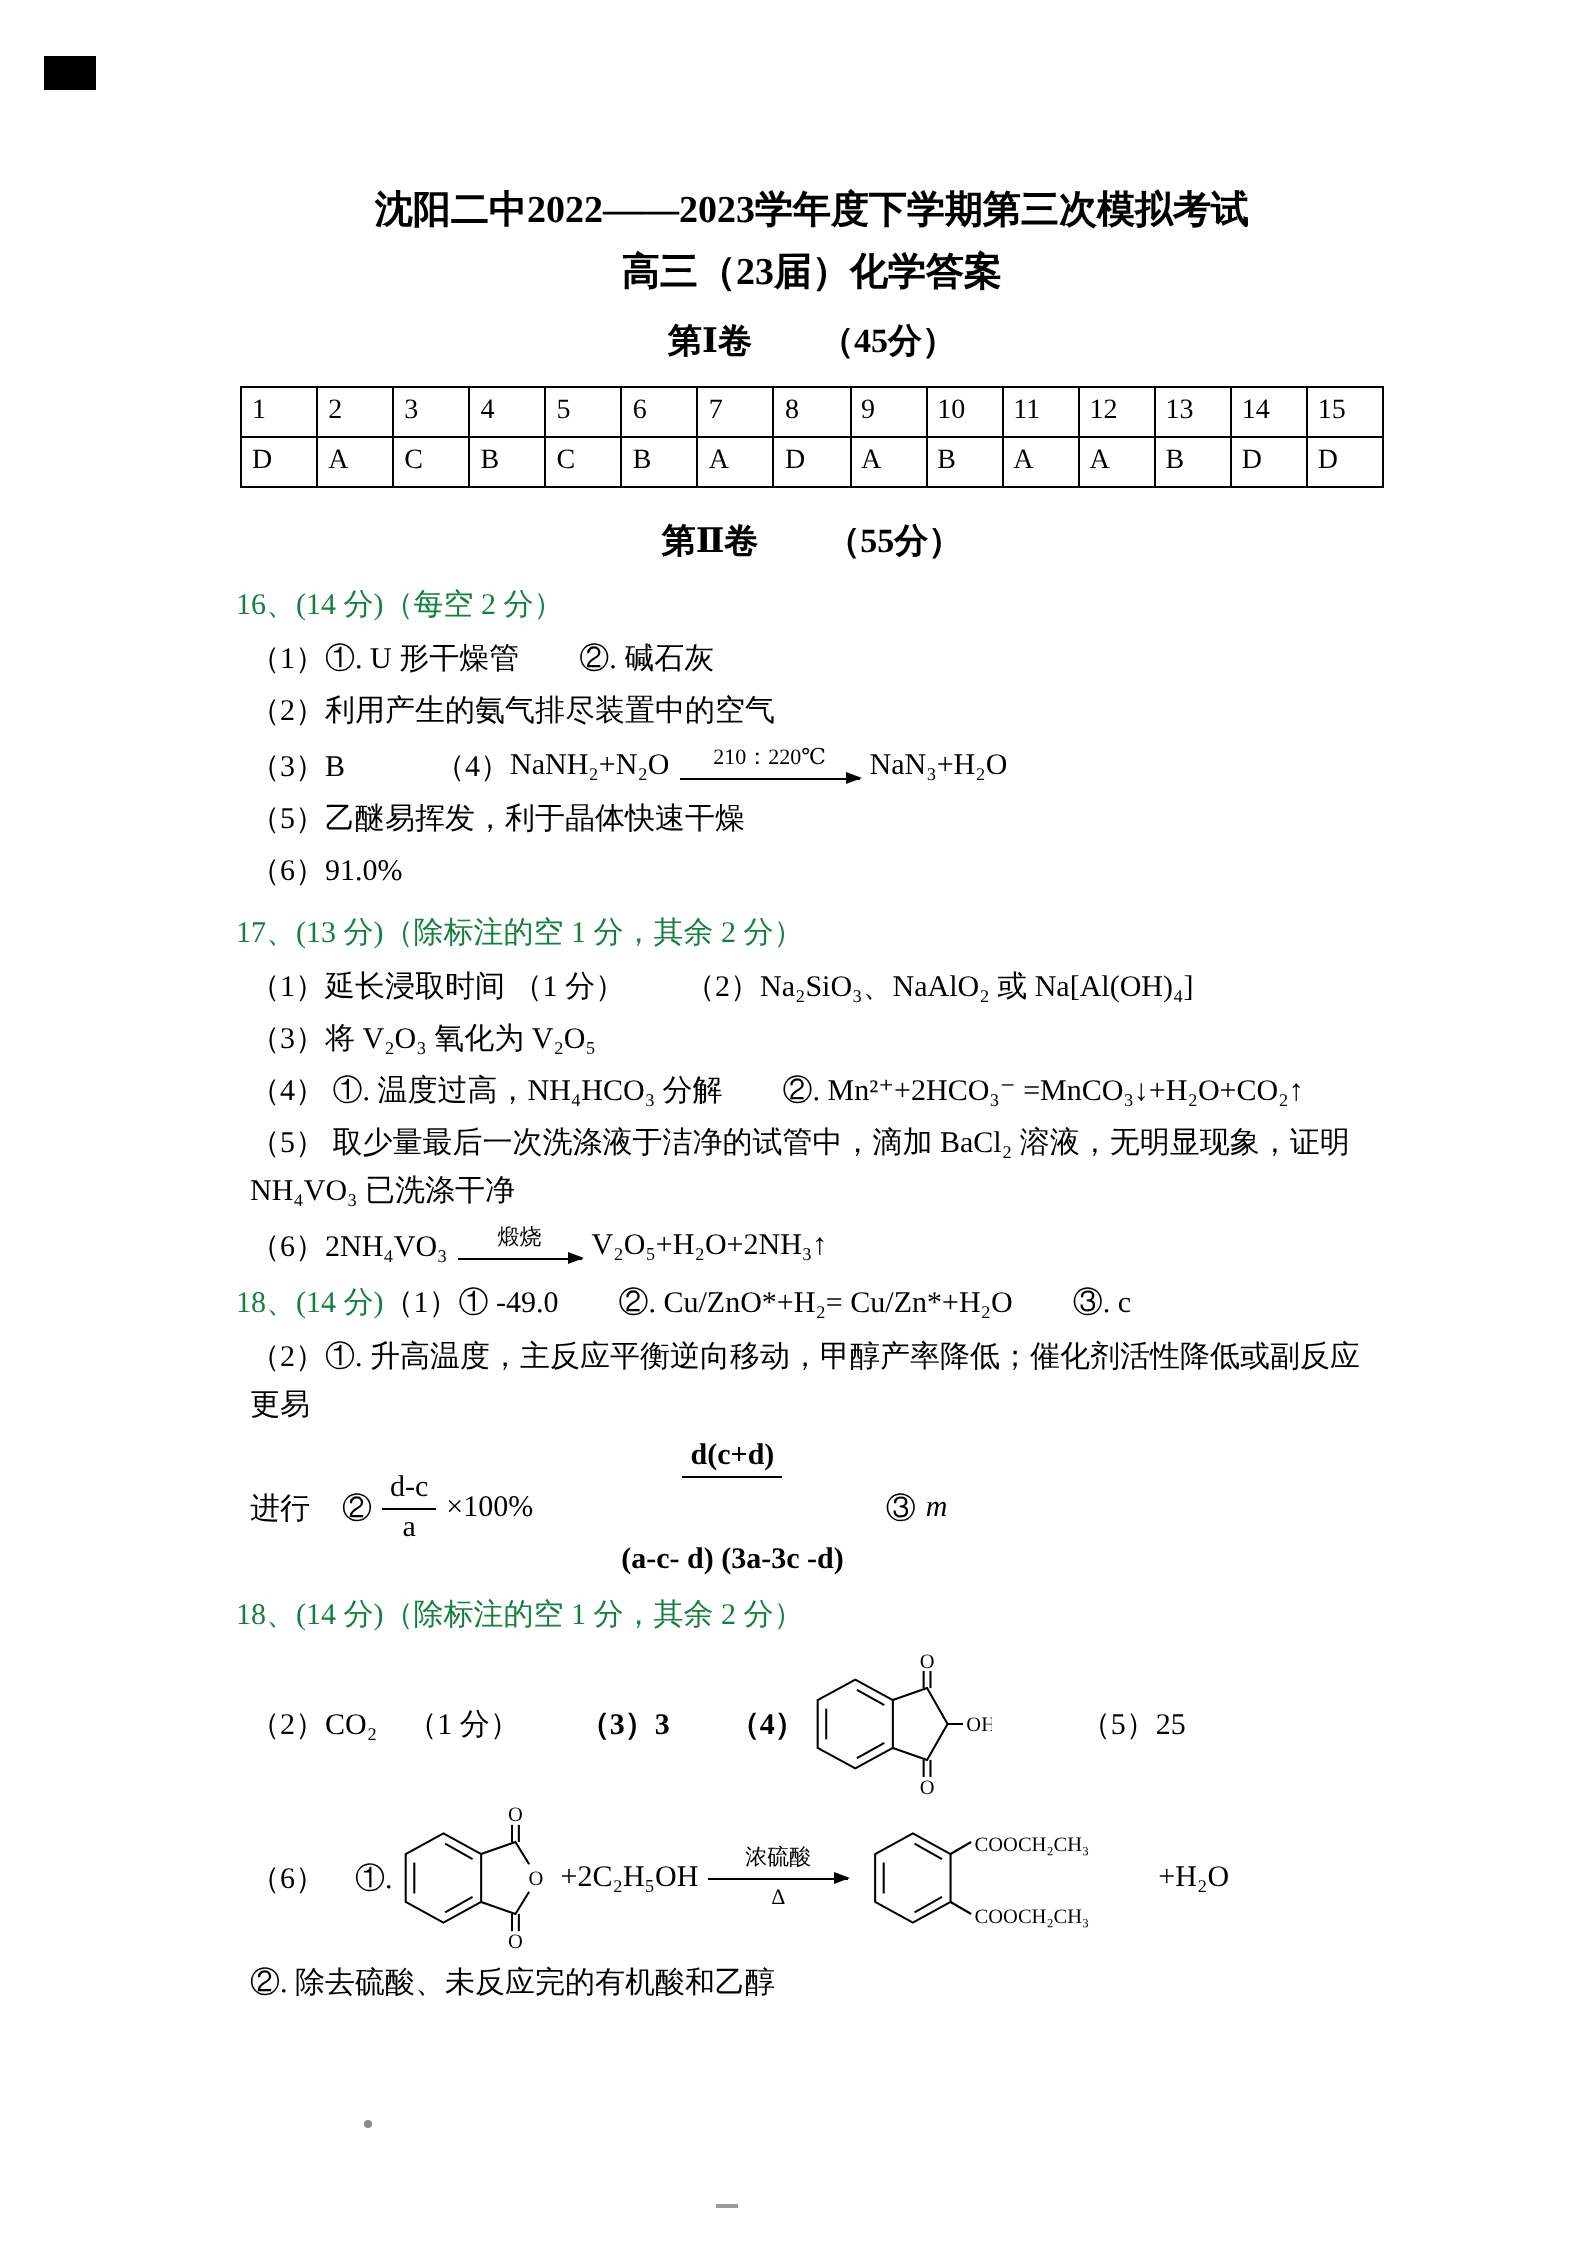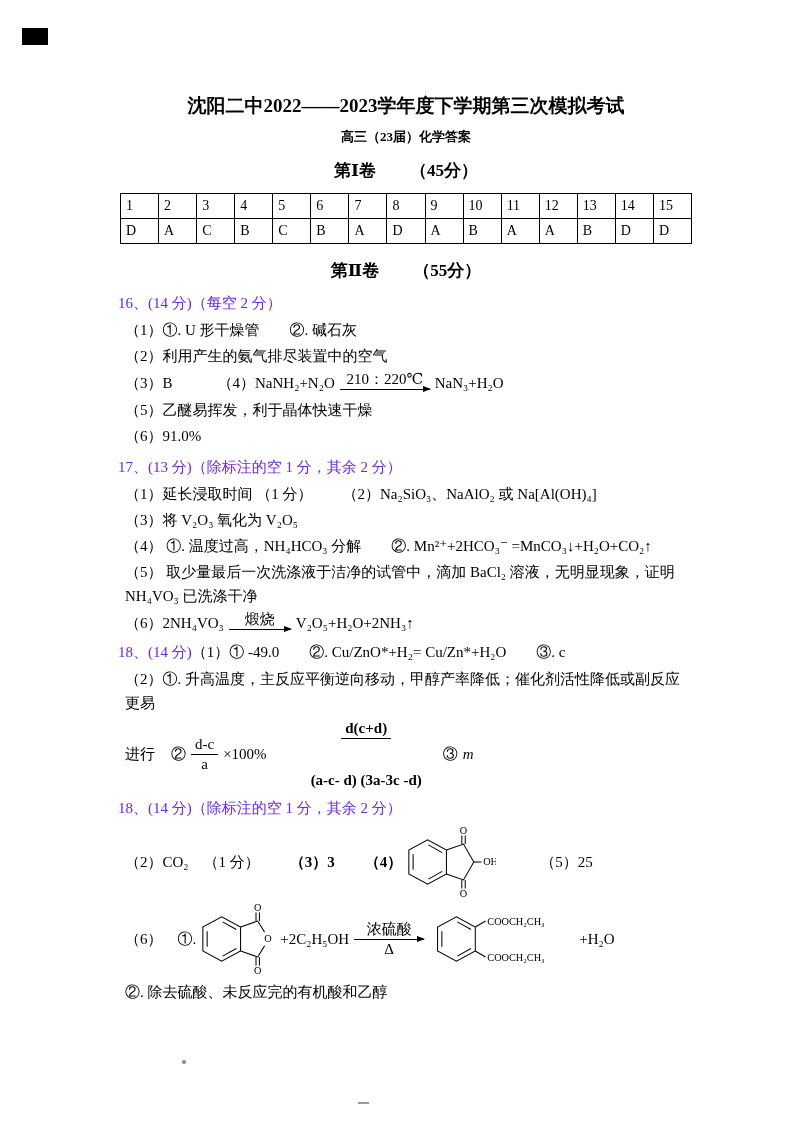--- a/index.html
+++ b/index.html
@@ -8,35 +8,35 @@
     width: 721px; height: 1122px; background: #fff; position: relative;
     overflow: hidden; color: #000;
     font-family: "Liberation Serif", "DejaVu Serif", serif;
   }
   .scan-square { position: absolute; left: 22px; top: 28px; width: 26px; height: 17px; background: #000; }
   .speck-1 { position: absolute; left: 182px; top: 1060px; width: 4px; height: 4px; border-radius: 50%; background: #8a8a8a; }
   .speck-2 { position: absolute; left: 358px; top: 1102px; width: 11px; height: 2px; background: #9a9a9a; }
   .content { position: absolute; left: 118px; top: 92px; width: 576px; }
 
   .title1 { font-size: 19px; font-weight: bold; text-align: center; line-height: 28px; }
-  .title2 { font-size: 13px; font-weight: bold; text-align: center; line-height: 30px; margin-top: 2px; }
+  .title2 { font-size: 19px; font-weight: bold; text-align: center; line-height: 30px; margin-top: 2px; }
   .part-heading { font-size: 17px; font-weight: bold; text-align: center; line-height: 26px; margin-top: 6px; }
   .part2 { margin-top: 14px; }
 
   table.answers { border-collapse: collapse; table-layout: fixed; width: 572px; margin: 9px 0 0 2px; }
   table.answers td { border: 1px solid #000; height: 25px; font-size: 14px; padding-left: 5px; vertical-align: middle; }
 
   .qblock { margin-top: 6px; }
   .qheader { font-size: 15px; line-height: 26px; }
-  .blue { color: #6d28d9; }
+  .blue { color: #15803d; }
   .line { font-size: 15px; line-height: 24px; padding-left: 7px; margin-top: 2px; }
   .eqline { display: flex; align-items: center; font-size: 15px; padding-left: 7px; margin: 5px 0; flex-wrap: nowrap; }
 
   .rxn { display: inline-flex; flex-direction: column; align-items: center; margin: 0 5px; }
-  .rxn .cond-top, .rxn .cond-bottom { font-size: 15px; line-height: 13px; white-space: nowrap; }
+  .rxn .cond-top, .rxn .cond-bottom { font-size: 11px; line-height: 13px; white-space: nowrap; }
   .shaft { position: relative; height: 7px; }
   .shaft::before { content: ""; position: absolute; left: 0; top: 3px; width: 100%; height: 1px; background: #000; }
   .shaft::after { content: ""; position: absolute; right: -1px; top: 0; width: 0; height: 0;
     border-left: 8px solid #000; border-top: 3.5px solid transparent; border-bottom: 3.5px solid transparent; }
   .w90 { width: 90px; } .w62 { width: 62px; } .w70 { width: 70px; }
 
   .frac { display: inline-flex; flex-direction: column; align-items: center; vertical-align: middle;
     margin: 0 5px; font-size: 15px; line-height: 17px; }
   .frac .num { border-bottom: 1.3px solid #000; padding: 0 4px 1px; }
   .frac .den { padding-top: 1px; }

